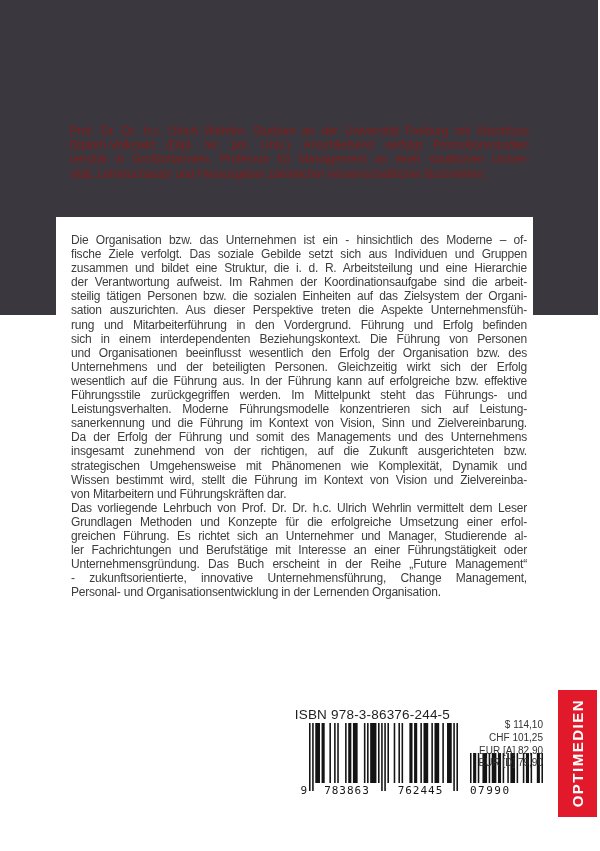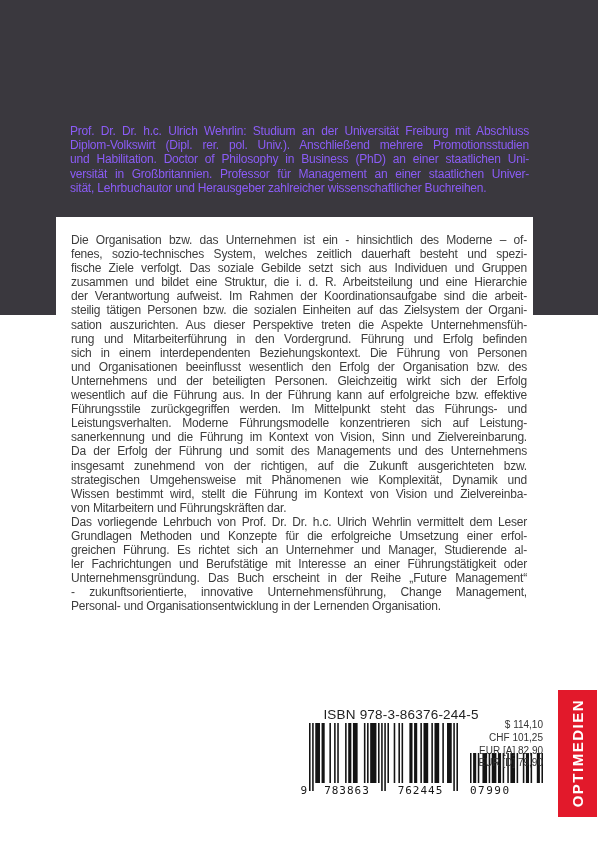--- a/index.html
+++ b/index.html
@@ -12,35 +12,35 @@
     width:600px;height:851px;position:relative;overflow:hidden;
     background:#ffffff;
     font-family:"Liberation Sans",sans-serif;
   }
   .dark-band{
     position:absolute;left:0;top:0;width:598px;height:315px;
     background:var(--bg-dark);
   }
   .bio{
     position:absolute;left:70px;top:124px;width:459px;
-    color:#8b5cf6;font-size:12px;line-height:14.2px;letter-spacing:-0.2px;
+    color:#7f1d1d;font-size:12px;line-height:14.2px;letter-spacing:-0.2px;
   }
   .panel{
     position:absolute;left:56px;top:217px;width:477px;height:436px;
     background:var(--panel-white);
   }
   .body-text{
     position:absolute;left:71px;top:233px;width:456px;
     color:#3d3d3d;font-size:12px;line-height:14.1px;letter-spacing:-0.2px;
   }
   .line{text-align:justify;text-align-last:justify;}
   .line.last{text-align-last:left;}
   .isbn-label{
-    position:absolute;left:323px;top:707px;width:156px;
-    text-align:center;font-size:13.5px;letter-spacing:0.2px;color:#1e1e1e;
+    position:absolute;left:294px;top:707px;width:156px;
+    text-align:right;font-size:13.5px;letter-spacing:0.2px;color:#1e1e1e;
   }
   .main-barcode{position:absolute;left:309px;top:723px;}
   .addon-barcode{position:absolute;left:470px;top:753px;}
   svg rect{fill:#141414;}
   .bc-digit{
     position:absolute;top:784px;
     font-family:"DejaVu Sans Mono","Liberation Mono",monospace;
     font-size:11px;letter-spacing:1px;color:#161616;white-space:nowrap;
   }
   .d-first{left:296px;width:12px;text-align:right;}
@@ -62,30 +62,28 @@
     white-space:nowrap;
   }
 </style>
 </head>
 <body>
 
 <div class="dark-band"></div>
 
 <div class="bio" id="bio">
     <div class="line">Prof. Dr. Dr. h.c. Ulrich Wehrlin: Studium an der Universität Freiburg mit Abschluss</div>
-    <div class="line">Diplom-Volkswirt (Dipl. rer. pol. Univ.). Anschließend mehrere Promotionsstudien</div>
-    <div class="line">und Habilitation. Doctor of Philosophy in Business (PhD) an einer staatlichen Uni-</div>
+    <div class="line">Diplom-Volkswirt (Dipl. rer. pol. Univ.). Anschließend verfolgt Promotionsstudien</div>
     <div class="line">versität in Großbritannien. Professor für Management an einer staatlichen Univer-</div>
     <div class="line last">sität, Lehrbuchautor und Herausgeber zahlreicher wissenschaftlicher Buchreihen.</div>
   </div>
 
 <div class="panel"></div>
 <div class="body-text" id="body-text">
     <div class="line">Die Organisation bzw. das Unternehmen ist ein - hinsichtlich des Moderne – of-</div>
-    <div class="line">fenes, sozio-technisches System, welches zeitlich dauerhaft besteht und spezi-</div>
     <div class="line">fische Ziele verfolgt. Das soziale Gebilde setzt sich aus Individuen und Gruppen</div>
     <div class="line">zusammen und bildet eine Struktur, die i. d. R. Arbeitsteilung und eine Hierarchie</div>
     <div class="line">der Verantwortung aufweist. Im Rahmen der Koordinationsaufgabe sind die arbeit-</div>
     <div class="line">steilig tätigen Personen bzw. die sozialen Einheiten auf das Zielsystem der Organi-</div>
     <div class="line">sation auszurichten. Aus dieser Perspektive treten die Aspekte Unternehmensfüh-</div>
     <div class="line">rung und Mitarbeiterführung in den Vordergrund. Führung und Erfolg befinden</div>
     <div class="line">sich in einem interdependenten Beziehungskontext. Die Führung von Personen</div>
     <div class="line">und Organisationen beeinflusst wesentlich den Erfolg der Organisation bzw. des</div>
     <div class="line">Unternehmens und der beteiligten Personen. Gleichzeitig wirkt sich der Erfolg</div>
     <div class="line">wesentlich auf die Führung aus. In der Führung kann auf erfolgreiche bzw. effektive</div>

